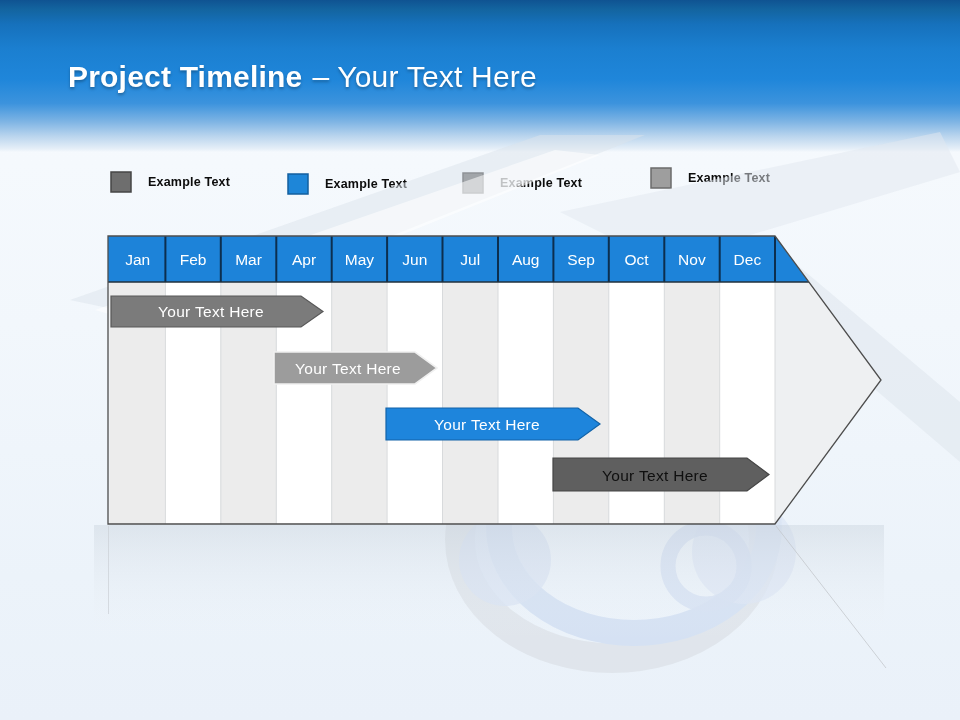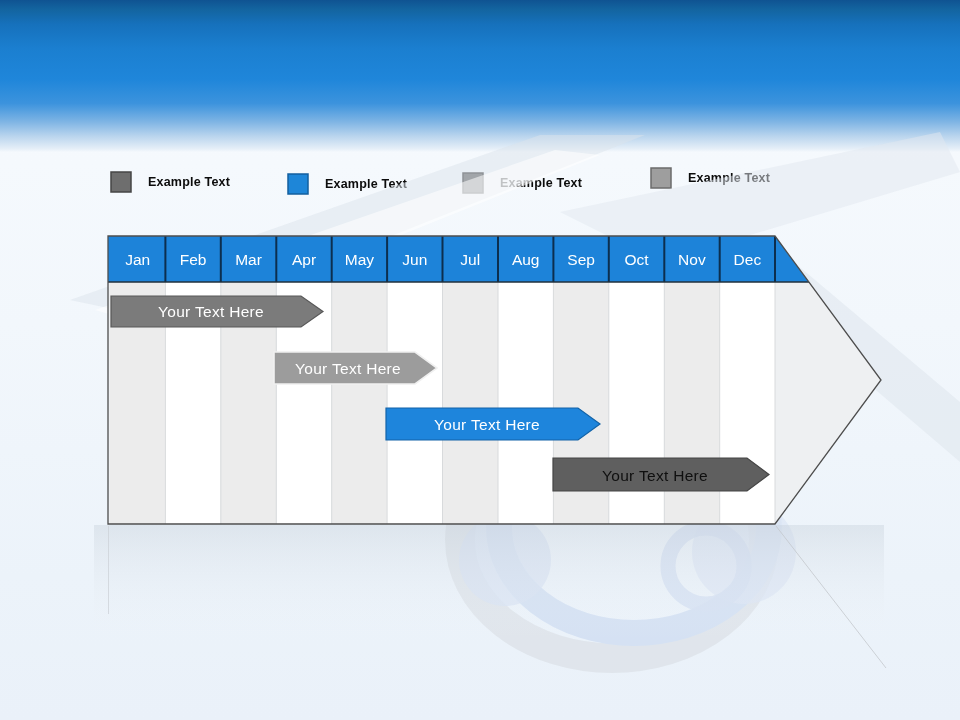--- a/index.html
+++ b/index.html
@@ -38,20 +38,23 @@
   .month-txt{font-size:15.5px;fill:#ffffff;}
   .bar-txt{font-size:15.5px;letter-spacing:.3px;}
 </style>
 </head>
 <body>
 
 <div class="slide">
 
   <div class="header-band"></div>
 
+  <div class="slide-title">
+    <span class="bold">Project Timeline</span><span class="light">– Your Text Here</span>
+  </div>
 
   <div class="legend">
     <div class="legend-item li-0">
       <svg class="marker" width="22" height="22">
         <rect x="1" y="1" width="20" height="20" stroke-width="1.5" fill="#6e6e6e" stroke="#464646"></rect>
       </svg>
       <span class="lbl">Example Text</span>
     </div>
     <div class="legend-item li-1">
       <svg class="marker" width="22" height="22">

